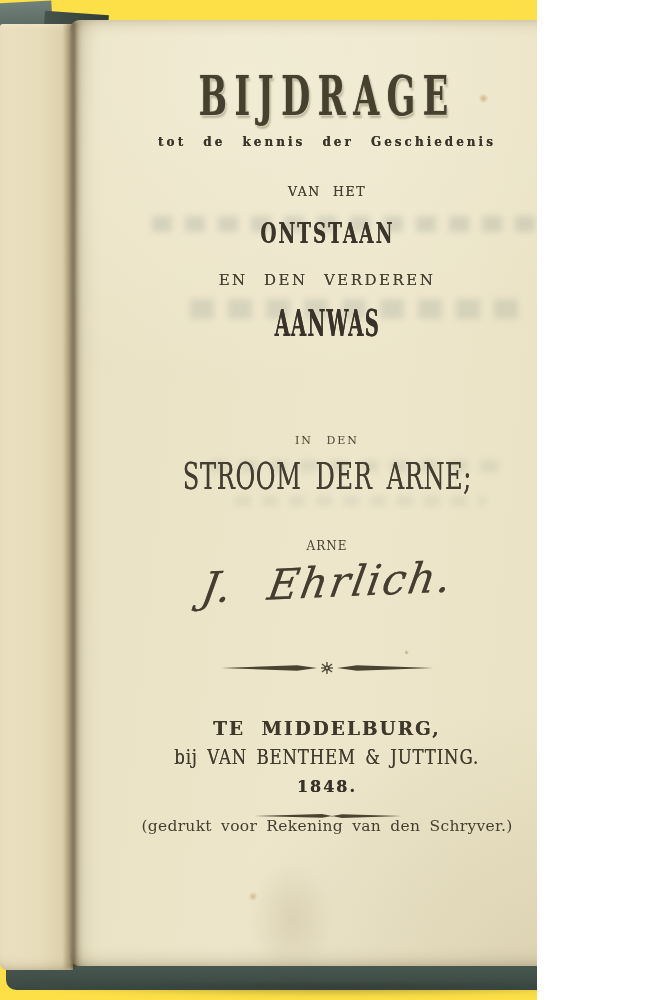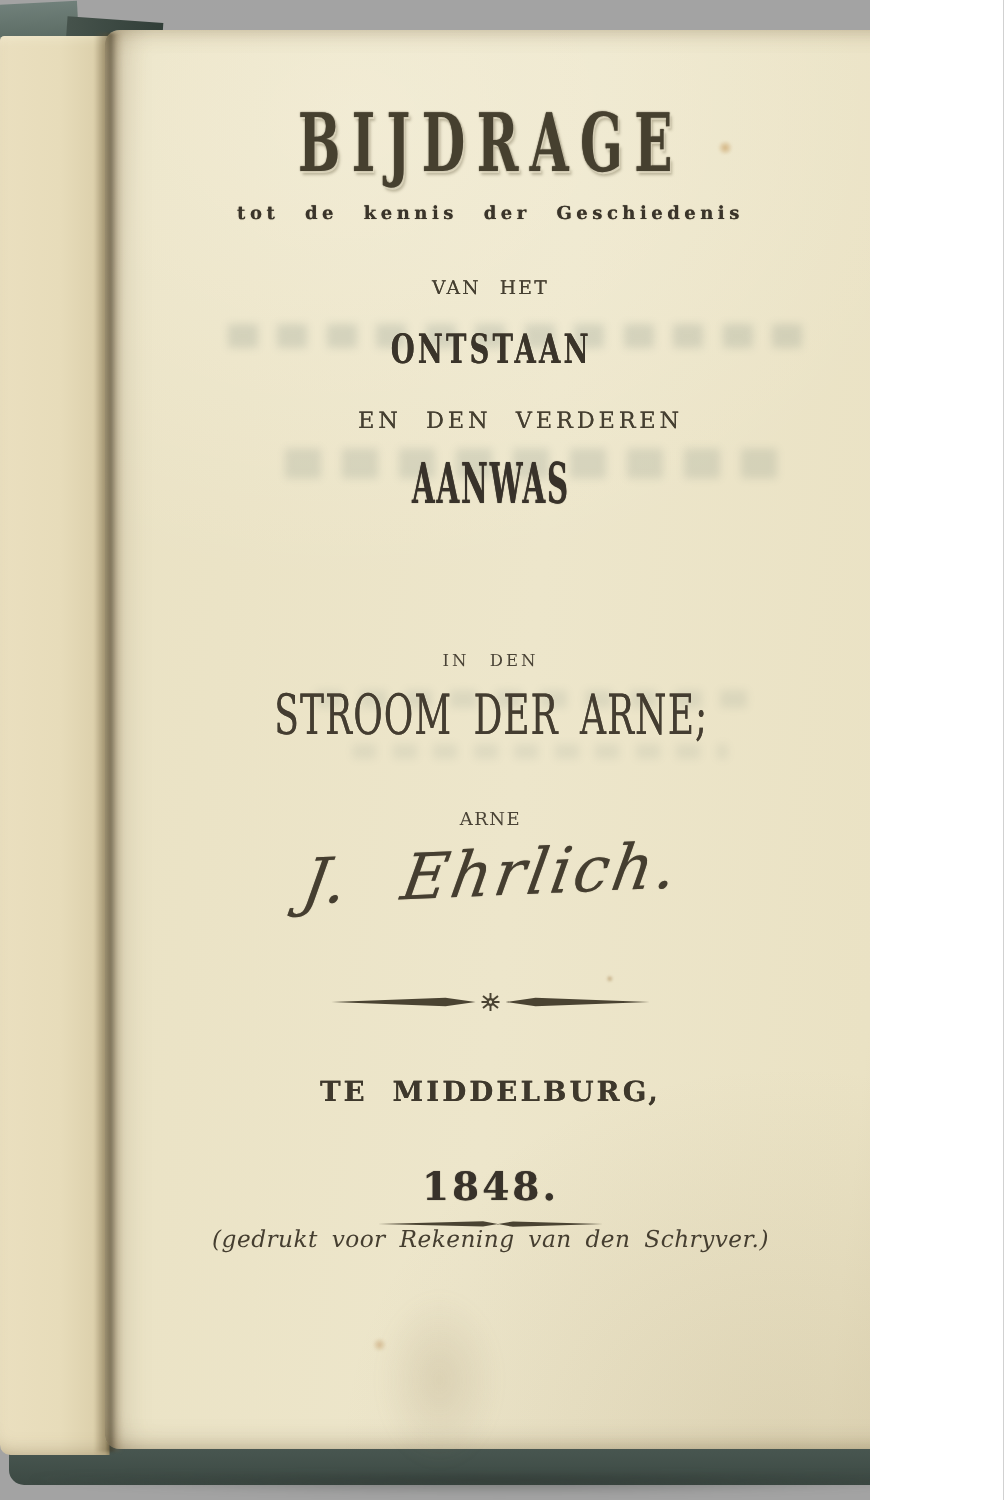--- a/index.html
+++ b/index.html
@@ -1,18 +1,18 @@
 <!DOCTYPE html>
 <html><head>
 <meta charset="utf-8">
 <style>
   html,body{margin:0;padding:0;}
   #scene{
-    position:relative;width:580px;height:1000px;overflow:hidden;
-    background:#a3a3a3;
+    position:relative;width:537px;height:1000px;overflow:hidden;
+    background:#fde047;
     font-family:"DejaVu Serif", serif;
   }
   
   .cover-tl{position:absolute;left:-6px;top:2px;width:58px;height:26px;
     background:linear-gradient(180deg,#70807七,#5a6a62);
     background:linear-gradient(180deg,#70807a,#5a6a62);
     transform:rotate(-3deg);}
   .cover-tl-wedge{position:absolute;left:44px;top:13px;width:64px;height:28px;
     background:linear-gradient(90deg,#46534c,#313e38);transform:rotate(4deg);}
   .cover-right{position:absolute;left:634px;top:26px;width:23px;height:962px;
@@ -74,45 +74,45 @@
       transform:scale(.76,1.22);transform-origin:center top;
       text-shadow:1px 1px 0 rgba(240,234,210,.55), 0 0 1px rgba(60,52,36,.9), 2px 2px 2px rgba(95,85,58,.35);}
   .subtitle{top:116px;font-size:12px;font-weight:700;letter-spacing:3px;word-spacing:10px;
       color:#3a342a;text-shadow:0 0 .5px rgba(55,48,32,.85);}
   .van-het{top:166px;font-size:12.5px;letter-spacing:1.5px;word-spacing:7px;color:#453f31;
       text-shadow:0 0 .4px rgba(60,52,38,.8);}
   .ontstaan{top:200px;}
   .ontstaan span{font-size:27px;font-weight:700;letter-spacing:3px;color:#3a342a;
       transform:scaleX(.68);transform-origin:center top;text-shadow:0 0 .5px rgba(55,48,32,.9);}
   .en-den{top:253px;font-size:15px;letter-spacing:2.5px;word-spacing:9px;color:#453f31;
-      text-shadow:0 0 .4px rgba(60,52,38,.8);margin-left:20px;}
+      text-shadow:0 0 .4px rgba(60,52,38,.8);}
   .aanwas{top:284px;}
   .aanwas span{font-size:32px;font-weight:700;letter-spacing:2px;color:#38322a;
       transform:scale(.61,1.17);transform-origin:center top;text-shadow:0 0 .6px rgba(50,44,32,.9);}
   .der-stad{top:362px;}
   .der-stad span{font-size:27px;font-weight:700;letter-spacing:1.5px;word-spacing:6px;color:#38322a;
       transform:scaleX(.75);transform-origin:center top;text-shadow:0 0 .5px rgba(50,44,32,.9);}
   .in-den{top:415px;font-size:11px;letter-spacing:2px;word-spacing:8px;color:#4a4336;}
   .stroom{top:438px;}
   .stroom span{font-size:37px;font-weight:400;letter-spacing:1px;word-spacing:9px;color:#443d31;
       transform:scaleX(.65);transform-origin:center top;text-shadow:0 0 .5px rgba(62,54,40,.8);}
   .door{top:520px;font-size:12px;letter-spacing:1px;word-spacing:4px;color:#4a4336;}
   .author{top:542px;font-size:42px;font-style:italic;color:#453e30;}
   .author span{transform:rotate(-2.5deg) skewX(-12deg);letter-spacing:2px;word-spacing:20px;
       text-shadow:0 0 .5px rgba(62,54,40,.6);}
   .divider{top:640px;}
   .place{top:700px;font-size:18.5px;font-weight:700;letter-spacing:2px;word-spacing:8px;color:#3e382c;
       text-shadow:0 0 .4px rgba(55,48,32,.8);}
   .publisher{top:727px;}
   .publisher span{font-size:20px;letter-spacing:1px;word-spacing:4px;color:#413b2e;
       transform:scaleX(.83);transform-origin:center top;text-shadow:0 0 .4px rgba(55,48,32,.8);}
-  .year{top:759px;font-size:26px;font-weight:700;letter-spacing:2px;color:#38322a;
+  .year{top:759px;font-size:16px;font-weight:700;letter-spacing:2px;color:#38322a;
       text-shadow:0 0 .6px rgba(50,44,32,.9);}
   .year-rule{top:792px;}
-  .note{top:799px;font-size:15.5px;font-style:italic;letter-spacing:.3px;word-spacing:4px;color:#453e30;}
+  .note{top:799px;font-size:15.5px;letter-spacing:.3px;word-spacing:4px;color:#453e30;}
   svg.orn{display:inline-block;vertical-align:top;}
 </style>
 </head>
 <body>
 
 <div id="scene">
 
   <div class="cover-tl"></div>
   <div class="cover-tl-wedge"></div>
   <div class="cover-bottom"></div>
@@ -156,20 +156,21 @@
             <line x1="101" y1="4" x2="111" y2="12"></line>
             <line x1="111" y1="4" x2="101" y2="12"></line>
             <line x1="100" y1="8" x2="112" y2="8"></line>
           </g>
           <circle cx="106" cy="8" r="2.6" fill="#4a4332"></circle>
           <circle cx="106" cy="8" r="1.1" fill="#ece5c9"></circle>
         </svg>
       </div>
 
       <div class="ln place">TE MIDDELBURG,</div>
+      <div class="ln publisher"><span>bij VAN BENTHEM &amp; JUTTING.</span></div>
       <div class="ln year">1848.</div>
 
       <div class="ln year-rule">
         <svg class="orn" width="150" height="8" viewBox="0 0 150 8">
           <polygon points="0,4 70,2.1 90,5.9 150,4 90,2.3 70,5.7" fill="#4a4332"></polygon>
         </svg>
       </div>
 
       <div class="ln note">(gedrukt voor Rekening van den Schryver.)</div>
     </div>

